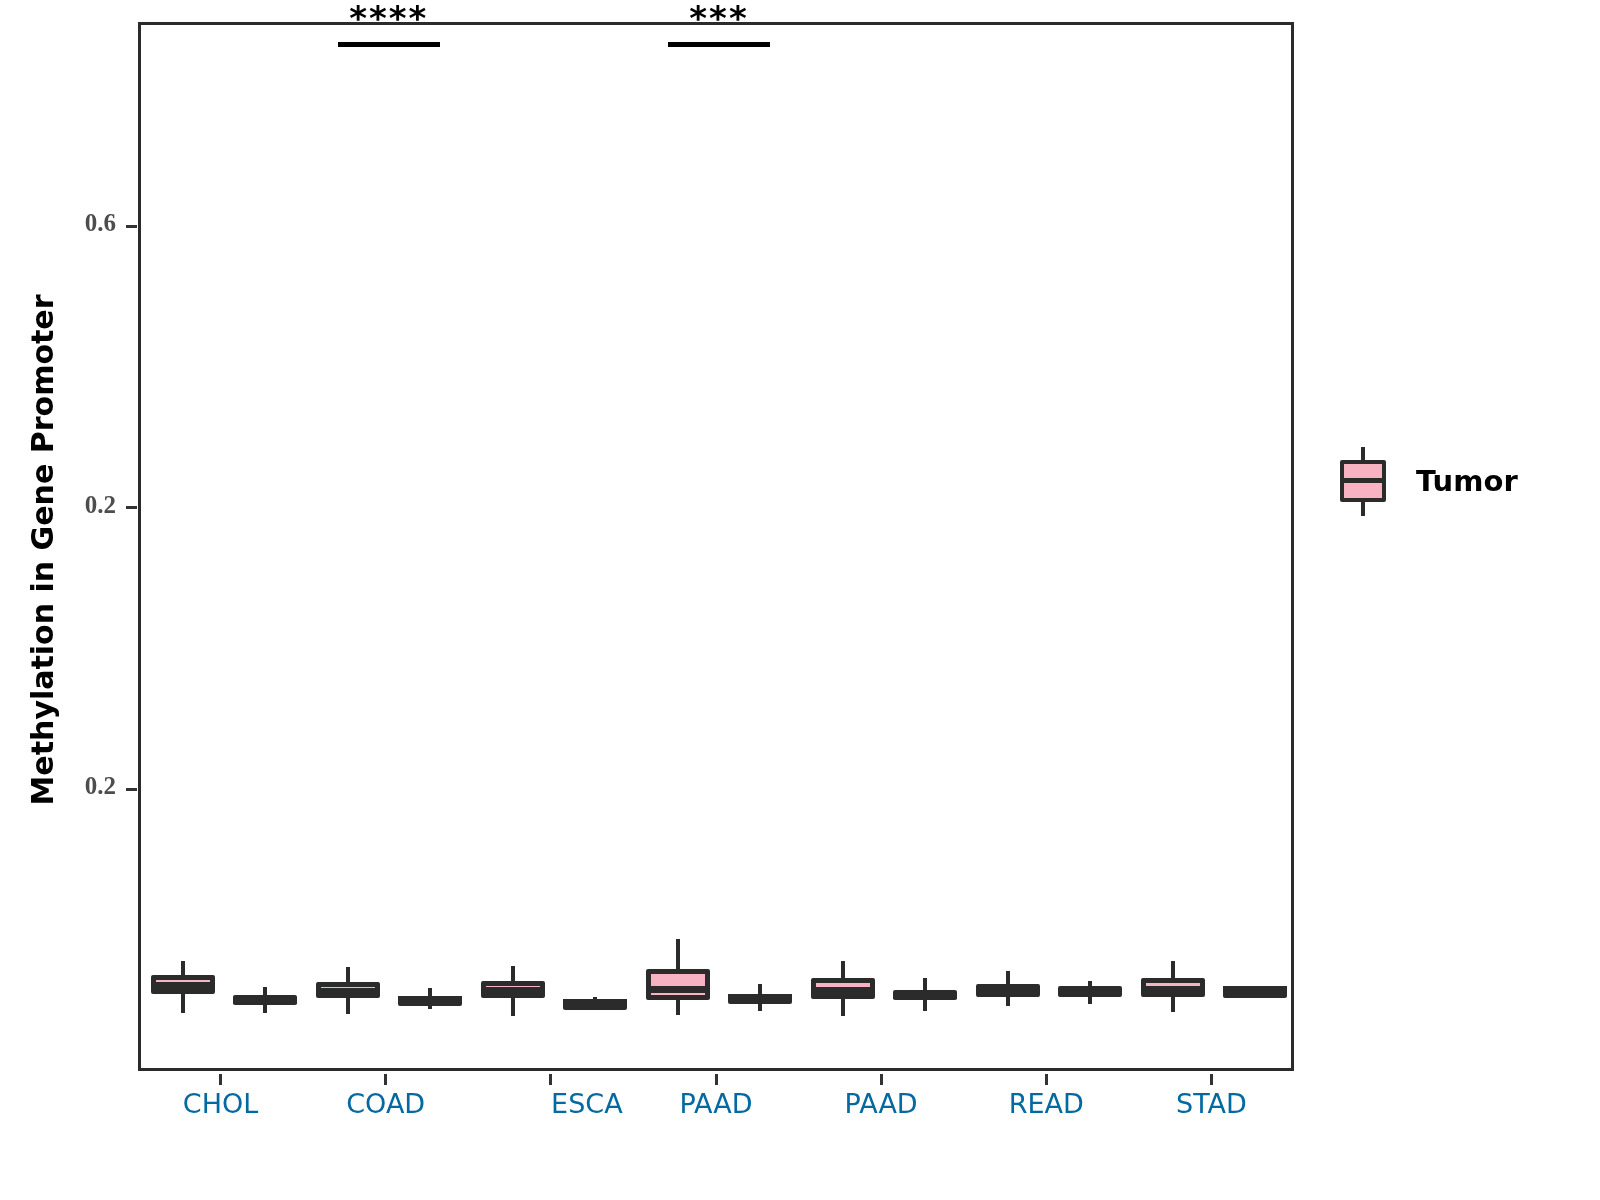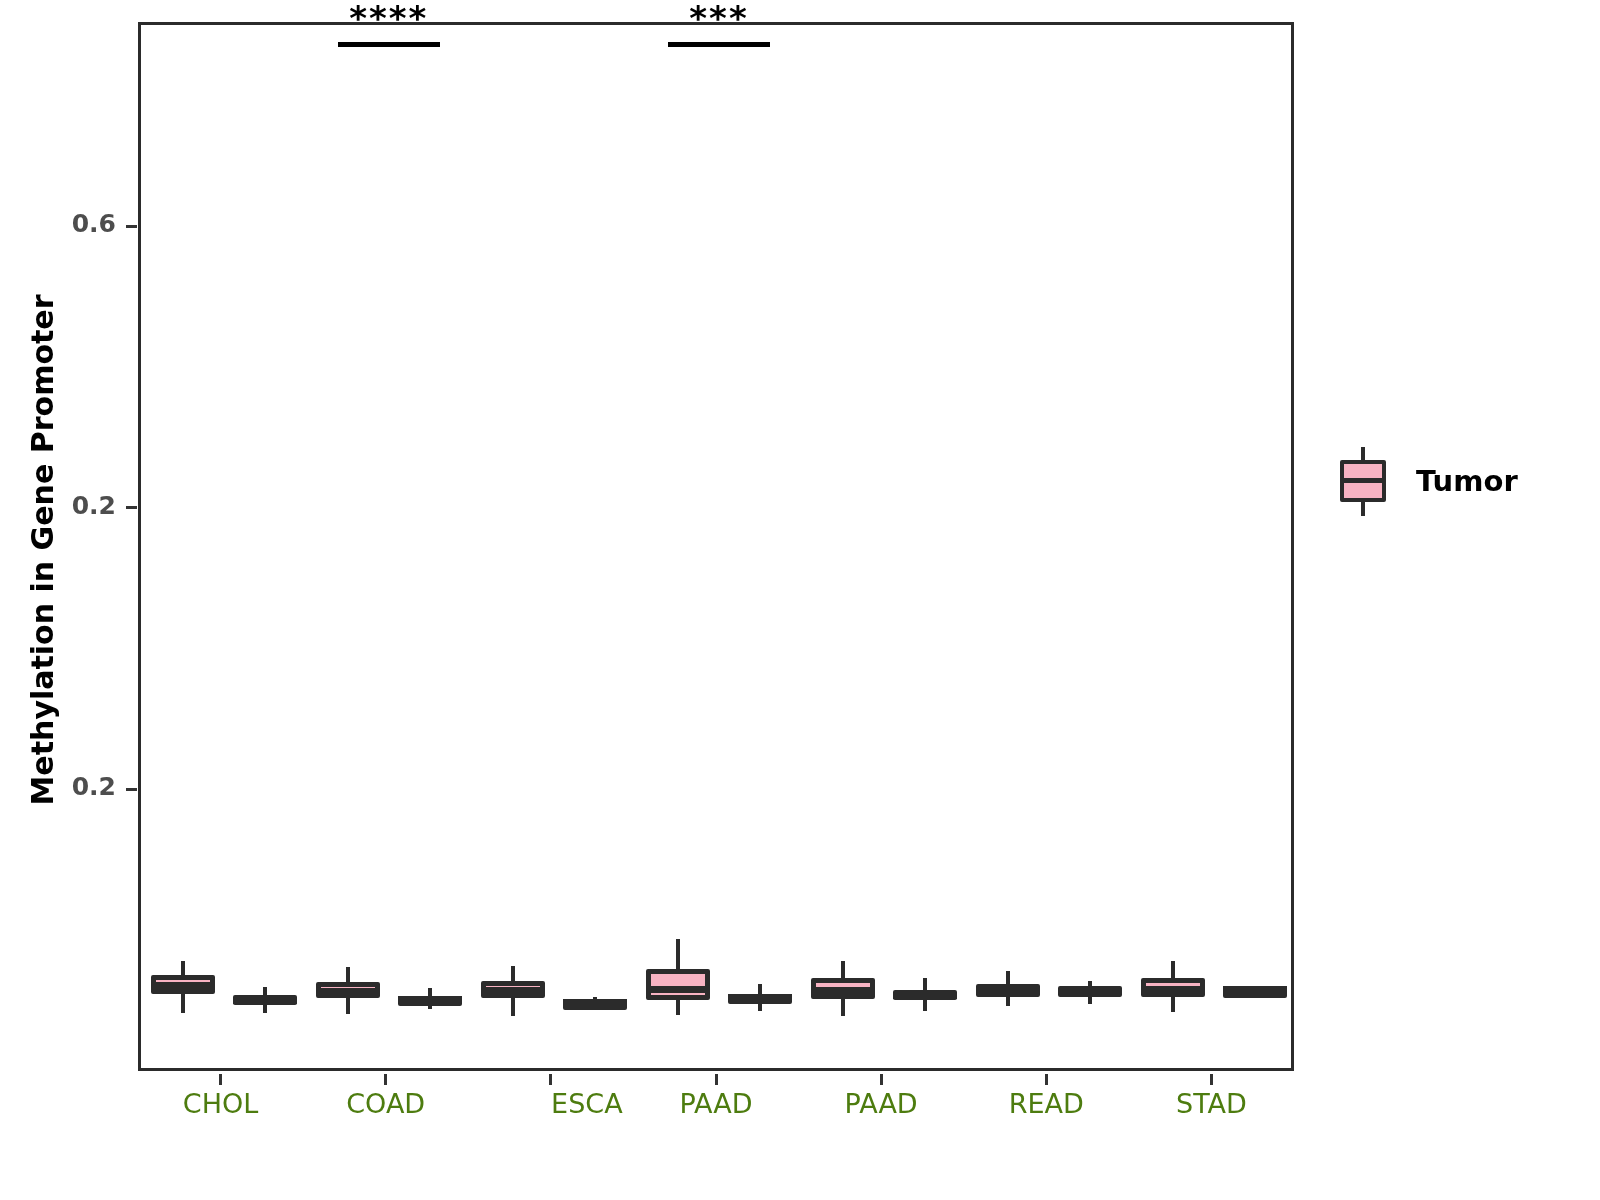--- a/index.html
+++ b/index.html
@@ -42,20 +42,21 @@
 
   
   .y-tick-label {
     position: absolute;
     right: 1486px;  
     font-size: 25px;
     font-weight: 700;
     color: #4d4d4d;
     text-align: right;
     white-space: nowrap;
+    font-family: Liberation Serif, serif;
   }
   .y-tick-mark {
     position: absolute;
     width: 11px;
     height: 3px;
     background: #333333;
   }
 
   
   #panel {
@@ -75,21 +76,21 @@
     width: 3px;
     height: 11px;
     background: #333333;
     top: 1074px;
   }
   .x-tick-label {
     position: absolute;
     top: 1088px;
     font-size: 27px;
     font-weight: 400;
-    color: #4d7c0f;
+    color: #0369a1;
     text-align: center;
     white-space: nowrap;
     transform: translateX(-50%);
   }
 
   
   .bp {
     position: absolute;
   }
   .bp-whisker-v {

